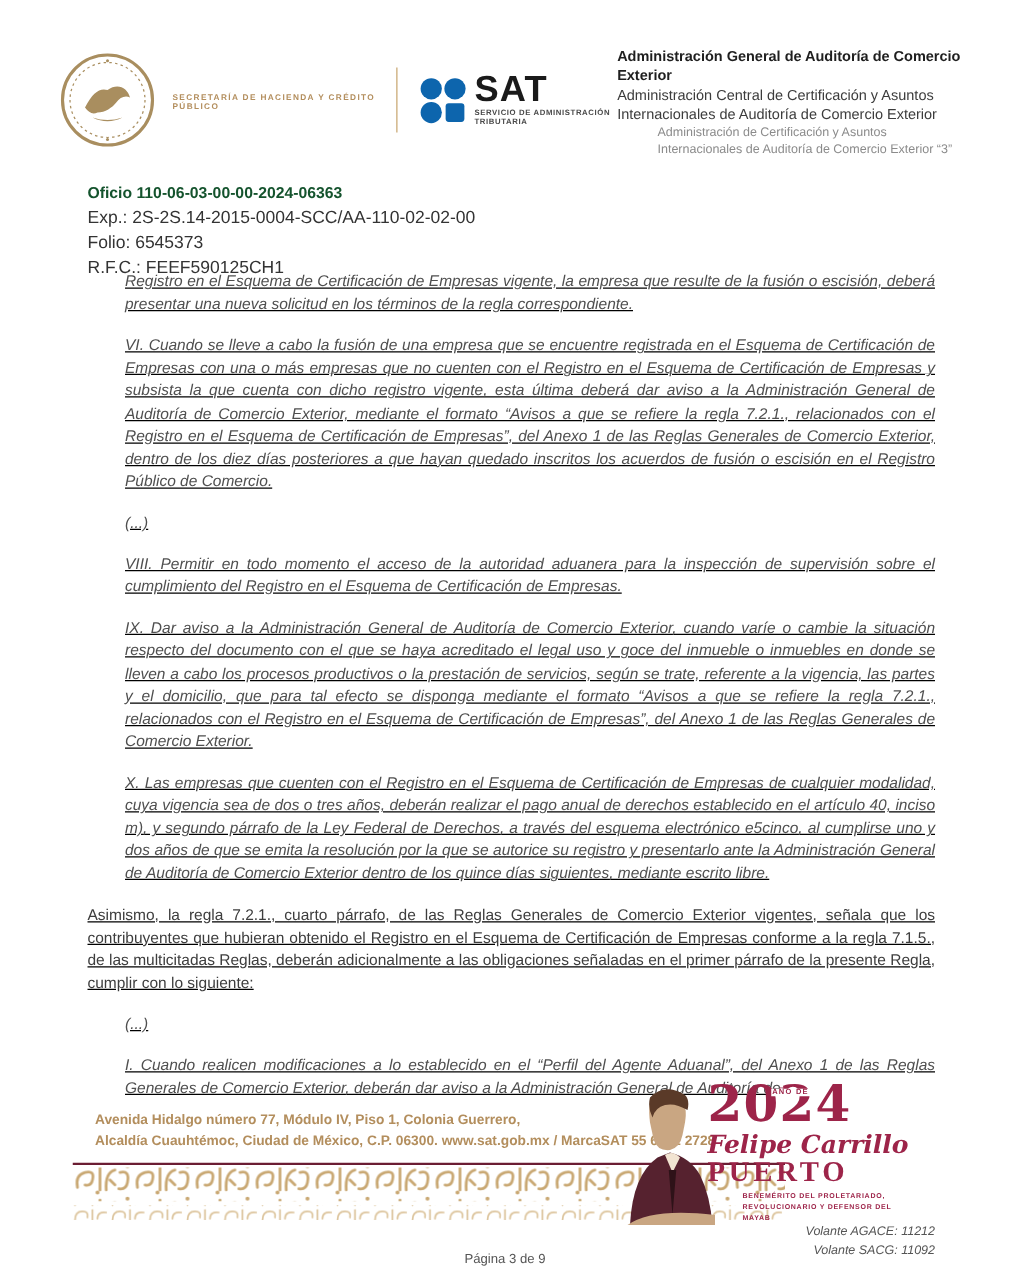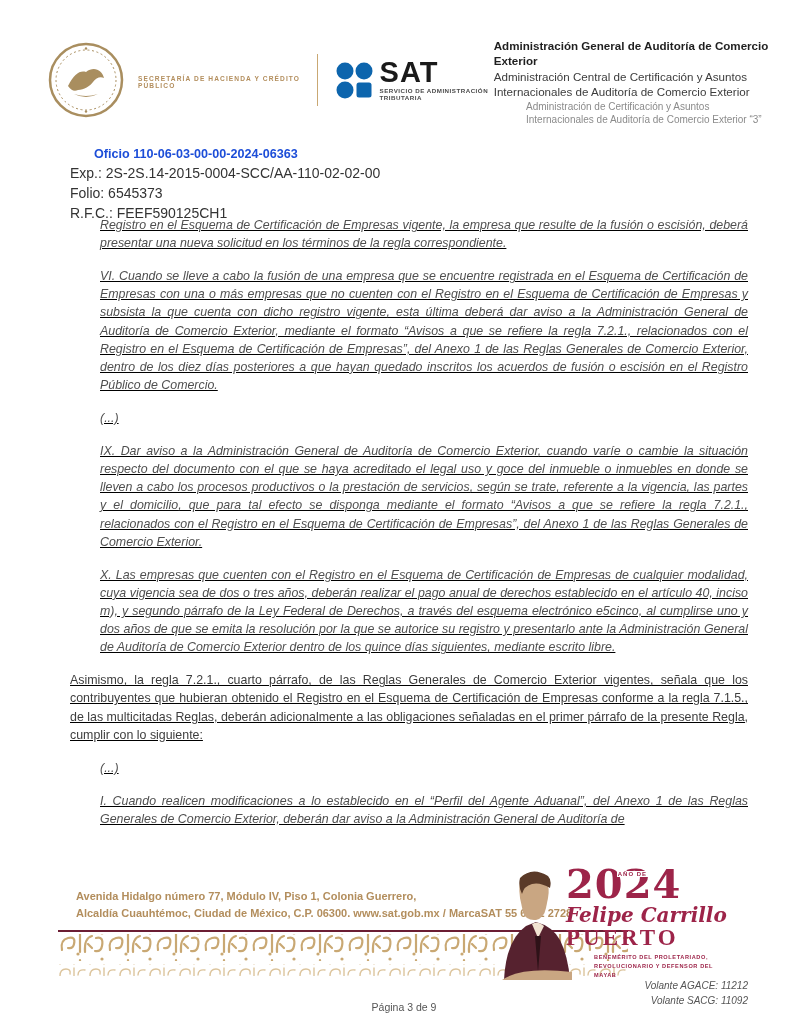--- a/index.html
+++ b/index.html
@@ -25,21 +25,21 @@
   .sat-name{font-size:29px;font-weight:800;color:#1a1a1a;line-height:.9;letter-spacing:1px;}
   .sat-sub{font-size:6.2px;font-weight:bold;color:#4a4a4a;letter-spacing:.5px;margin-top:2px;}
 
   .header-right{text-align:left;line-height:1.32;padding-top:4px;}
   .hr1{font-weight:bold;font-size:11.6px;color:#1f1f1f;max-width:305px;margin-left:auto;}
   .hr2{font-size:11.6px;color:#3c3c3c;max-width:332px;margin-left:auto;}
   .hr3{font-size:10px;color:#8b8b8b;max-width:250px;margin-left:auto;margin-top:1px;}
 
   
   .oficio{position:absolute;left:70px;top:146px;line-height:1.42;}
-  .of-main{font-size:12.6px;font-weight:bold;color:#1d4ed8;margin-left:24px;}
+  .of-main{font-size:12.6px;font-weight:bold;color:#14532d;}
   .of-line{font-size:14px;color:#333;}
 
   
   .body-text{position:absolute;left:70px;top:216px;width:678px;font-size:12.4px;text-decoration:underline;}
   .body-text p{margin:0 0 15px 0;text-align:justify;line-height:1.46;}
   .body-text p.ind{margin-left:30px;font-style:italic;color:#4f4f4f;}
   .body-text p.plain{font-style:normal;color:#3d3d3d;}
 
   
   .footer-address{
@@ -122,20 +122,21 @@
     <div class="of-main">Oficio 110-06-03-00-00-2024-06363</div>
     <div class="of-line">Exp.: 2S-2S.14-2015-0004-SCC/AA-110-02-02-00</div>
     <div class="of-line">Folio: 6545373</div>
     <div class="of-line">R.F.C.: FEEF590125CH1</div>
   </div>
 
   <div class="body-text">
     <p class="ind">Registro en el Esquema de Certificación de Empresas vigente, la empresa que resulte de la fusión o escisión, deberá presentar una nueva solicitud en los términos de la regla correspondiente.</p>
     <p class="ind">VI. Cuando se lleve a cabo la fusión de una empresa que se encuentre registrada en el Esquema de Certificación de Empresas con una o más empresas que no cuenten con el Registro en el Esquema de Certificación de Empresas y subsista la que cuenta con dicho registro vigente, esta última deberá dar aviso a la Administración General de Auditoría de Comercio Exterior, mediante el formato “Avisos a que se refiere la regla 7.2.1., relacionados con el Registro en el Esquema de Certificación de Empresas”, del Anexo 1 de las Reglas Generales de Comercio Exterior,  dentro de los diez días posteriores a que hayan quedado inscritos los acuerdos de fusión o escisión en el Registro Público de Comercio.</p>
     <p class="ind">(...)</p>
+    <p class="ind">VIII. Permitir en todo momento el acceso de la autoridad aduanera para la inspección de supervisión sobre el cumplimiento del Registro en el Esquema de Certificación de Empresas.</p>
     <p class="ind">IX. Dar aviso a la Administración General de Auditoría de Comercio Exterior, cuando varíe o cambie la situación respecto del documento con el que se haya acreditado el legal uso y goce del inmueble o inmuebles en donde se lleven a cabo los procesos productivos o la prestación de servicios, según se trate, referente a la vigencia, las partes y el domicilio, que para tal efecto se disponga mediante el formato “Avisos a que se refiere la regla 7.2.1., relacionados con el Registro en el Esquema de Certificación de Empresas”, del Anexo 1 de las Reglas Generales de Comercio Exterior.</p>
     <p class="ind">X. Las empresas que cuenten con el Registro en el Esquema de Certificación de Empresas de cualquier modalidad, cuya vigencia sea de dos o tres años, deberán realizar el pago anual de derechos establecido en el artículo 40, inciso m), y segundo párrafo de la Ley Federal de Derechos, a través del esquema electrónico e5cinco, al cumplirse uno y dos años de que se emita la resolución por la que se autorice su registro y presentarlo ante la Administración General de Auditoría de Comercio Exterior dentro de los quince días siguientes, mediante escrito libre.</p>
     <p class="plain">Asimismo, la regla 7.2.1., cuarto párrafo, de las Reglas Generales de Comercio Exterior vigentes, señala que los contribuyentes que hubieran obtenido el Registro en el Esquema de Certificación de Empresas conforme a la regla 7.1.5., de las multicitadas Reglas, deberán adicionalmente a las obligaciones señaladas en el primer párrafo de la presente Regla, cumplir con lo siguiente:</p>
     <p class="ind">(...)</p>
     <p class="ind">I. Cuando realicen modificaciones a lo establecido en el “Perfil del Agente Aduanal”, del Anexo 1 de las Reglas Generales de Comercio Exterior, deberán dar aviso a la Administración General de Auditoría de</p>
   </div>
 
   <div class="footer-address">
     <div>Avenida Hidalgo número 77, Módulo IV, Piso 1, Colonia Guerrero,</div>
     <div>Alcaldía Cuauhtémoc, Ciudad de México, C.P. 06300. www.sat.gob.mx / MarcaSAT 55 6272 2728</div>

